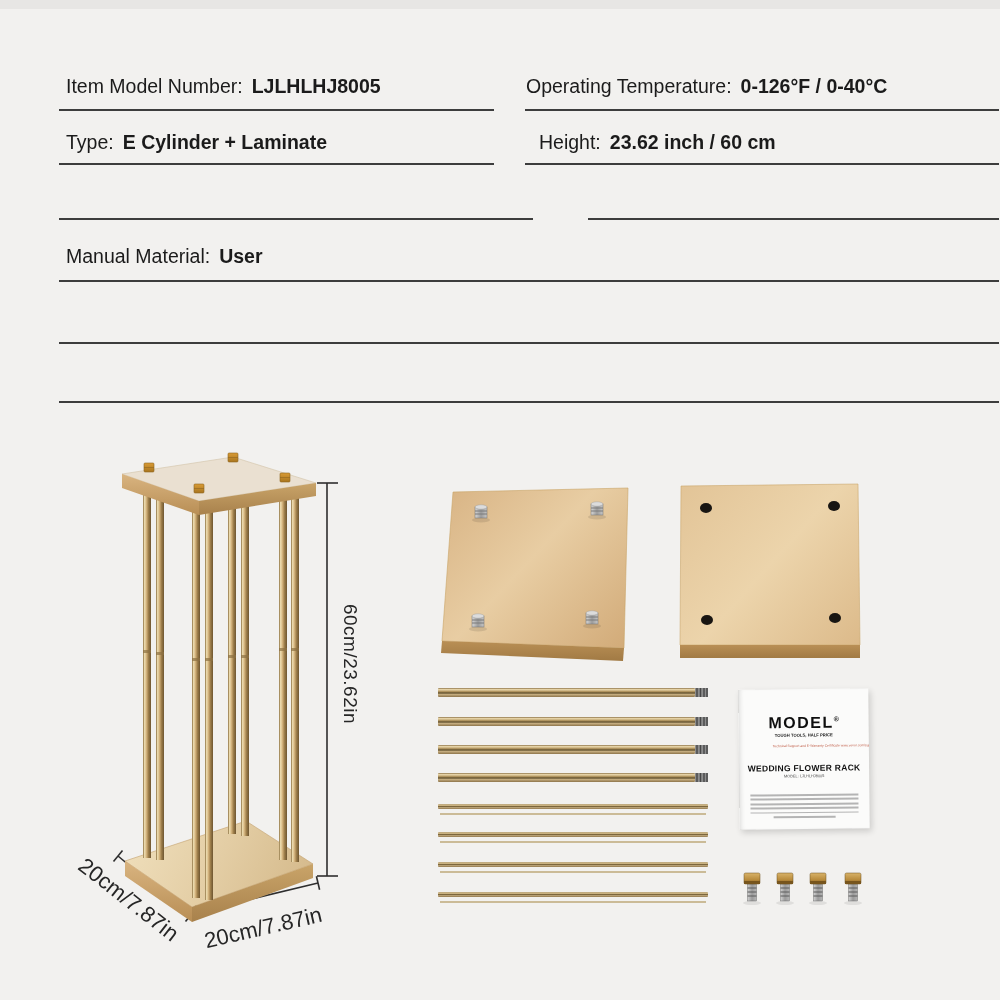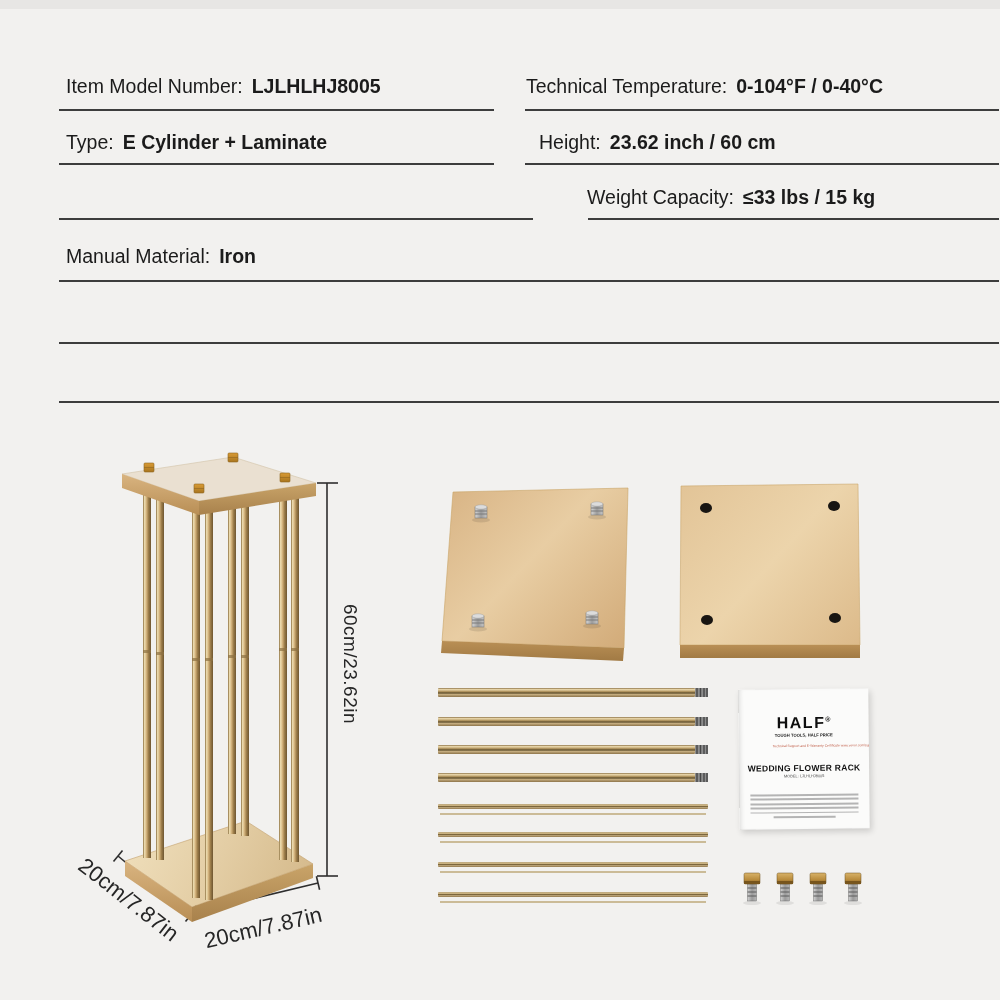--- a/index.html
+++ b/index.html
@@ -59,48 +59,45 @@
 <div class="stage">
   <div class="top-strip"></div>
 
   <section class="spec-table">
 
     <div class="spec-row row-1">
       <div class="cell cell-l">
         <span class="lbl">Item Model Number:</span><span class="val">LJLHLHJ8005</span>
       </div>
       <div class="cell cell-r">
-        <span class="lbl">Technical Temperature:</span><span class="val">0-104°F / 0-40°C</span>
+        <span class="lbl">Operating Temperature:</span><span class="val">0-126°F / 0-40°C</span>
       </div>
     </div>
     <div class="sep s1a"></div>
     <div class="sep s1b"></div>
 
     <div class="spec-row row-2">
       <div class="cell cell-l">
         <span class="lbl">Type:</span><span class="val">E Cylinder + Laminate</span>
       </div>
       <div class="cell cell-r">
         <span class="lbl">Height:</span><span class="val">23.62 inch / 60 cm</span>
       </div>
     </div>
     <div class="sep s2a"></div>
     <div class="sep s2b"></div>
 
     <div class="spec-row row-3">
-      <div class="cell cell-r">
-        <span class="lbl">Weight Capacity:</span><span class="val">≤33 lbs / 15 kg</span>
-      </div>
     </div>
     <div class="sep s3a"></div>
     <div class="sep s3b"></div>
 
     <div class="spec-row row-4">
       <div class="cell cell-l">
-        <span class="lbl">Manual Material:</span><span class="val">Iron</span>
+        <span class="lbl">Manual Material:</span><span class="val">User</span>
       </div>
     </div>
     <div class="sep s4"></div>
 
     <div class="sep s5"></div>
 
     <div class="sep s6"></div>
   </section>
 
   <svg class="art" width="1000" height="1000" viewBox="0 0 1000 1000">
@@ -361,21 +358,21 @@
           <rect x="-8" y="881" width="16" height="3" fill="#77551d"></rect>
         </g>
     </g>
   </svg>
 
   <div class="dim-label dim-height">60cm/23.62in</div>
   <div class="dim-label dim-depth">20cm/7.87in</div>
   <div class="dim-label dim-width">20cm/7.87in</div>
 
   <div class="manual">
-    <div class="m-brand"><span>HALF</span><span class="reg">®</span></div>
+    <div class="m-brand"><span>MODEL</span><span class="reg">®</span></div>
     <div class="m-tag">TOUGH TOOLS, HALF PRICE</div>
     <div class="m-support">Technical Support and E-Warranty Certificate www.vevor.com/support</div>
     <div class="m-title">WEDDING FLOWER RACK</div>
     <div class="m-model">MODEL: LJLHLHJ8005</div>
     <div class="m-para">
       <div class="ln"></div>
         <div class="ln"></div>
         <div class="ln"></div>
       <div class="ln"></div>
         <div class="ln"></div>

